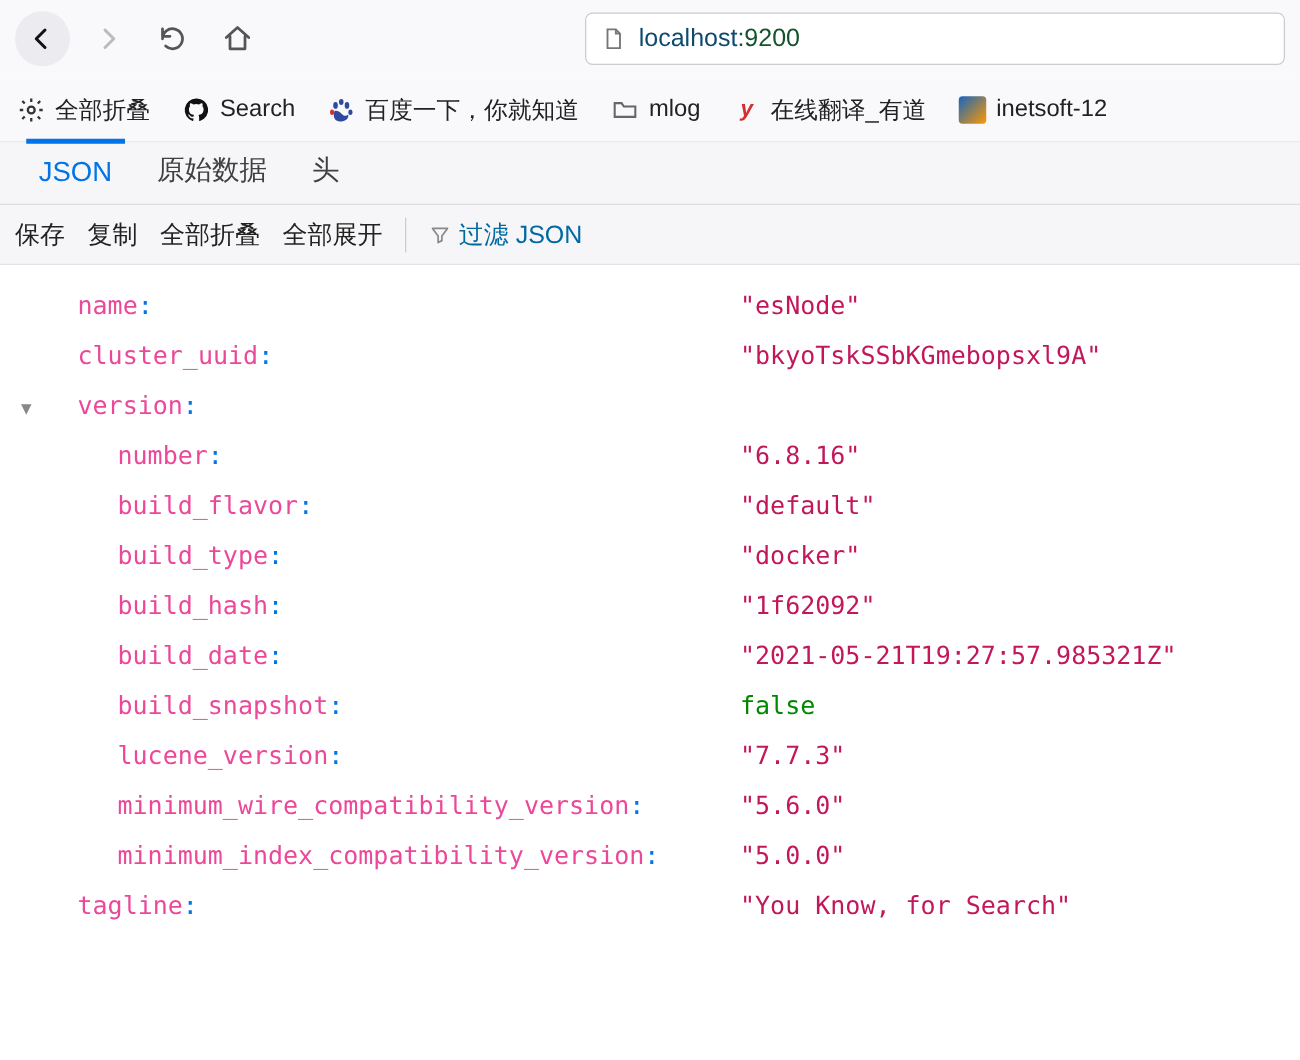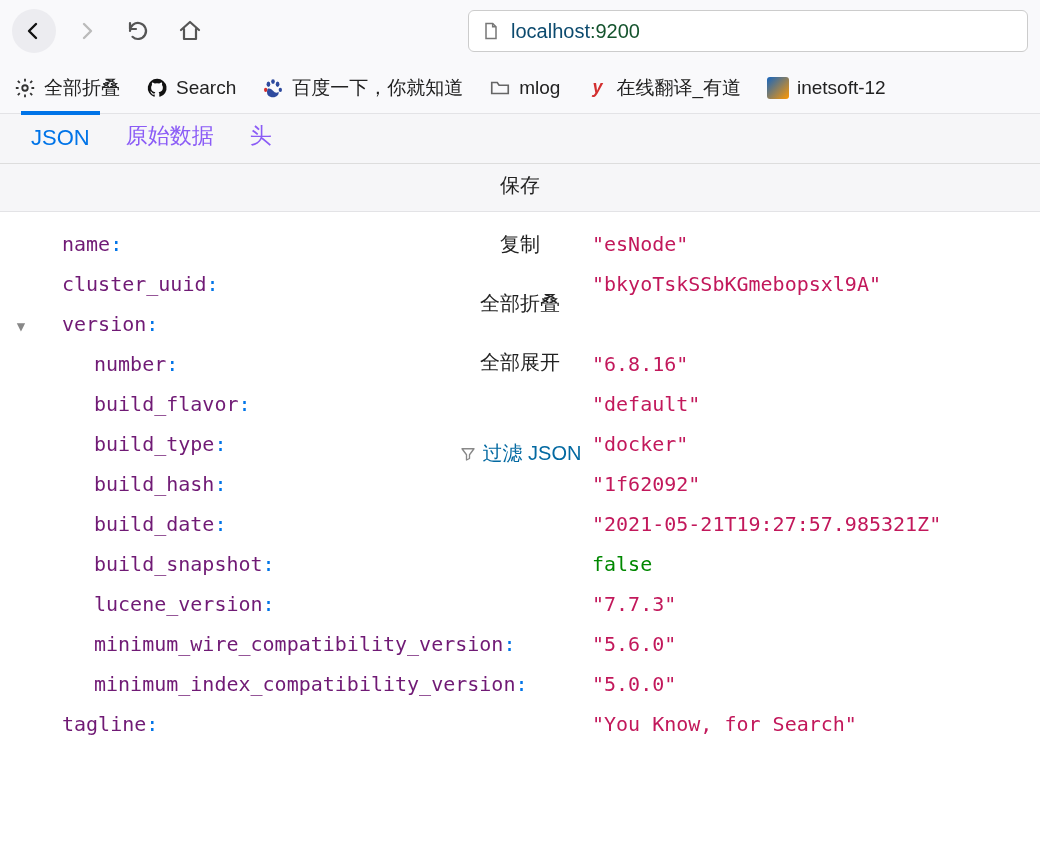--- a/index.html
+++ b/index.html
@@ -75,43 +75,42 @@
       padding: 0 27px;
       font-size: 22px;
       height: 50px;
       border-bottom: 1px solid #ddd;
       background: #f6f6f8;
       gap: 28px;
     }
     .viewer-tab {
       padding: 10px 4px 12px 4px;
       cursor: pointer;
-      color: #8b5cf6;
+      color: #404040;
       position: relative;
     }
     .viewer-tab.active {
       color: #0074e8;
     }
     .viewer-tab.active::before {
       content: "";
       position: absolute;
       left: -6px; right: -6px; top: -4px;
       height: 4px;
       background: #0074e8;
     }
     .viewer-toolbar {
       display: flex;
       align-items: center;
       padding: 8px 12px;
-      gap: 32px;
+      gap: 18px;
       font-size: 20px;
       border-bottom: 1px solid #e3e3e6;
       background: #f6f6f8;
       height: 48px;
-      flex-direction: column;
     }
     .viewer-toolbar .vt-btn { cursor: pointer; color: #222; }
     .vt-divider { width:1px; height:28px; background:#ccc; }
     .filter-box {
       display: flex;
       align-items: center;
       gap: 6px;
       color: #0369a1;
     }
     .filter-box svg { width:18px; height:18px; }
@@ -129,21 +128,21 @@
       width: 22px;
       display: inline-flex;
       justify-content: center;
       color: #888;
       cursor: pointer;
       font-size: 14px;
     }
     .jkeycell {
       display: inline-block;
     }
-    .jkey { color: #701a75; cursor: pointer; }
+    .jkey { color: #ec4899; cursor: pointer; }
     .jcolon { color: #0074e8; }
     .jval-str { color: #c2185b; }
     .jval-bool { color: #008800; }
     .jvalcell {
       position: absolute;
       left: 582px;
     }
     .jrow { position: relative; }
     .ind0 { padding-left: 30px; }
     .ind1 { padding-left: 62px; }

